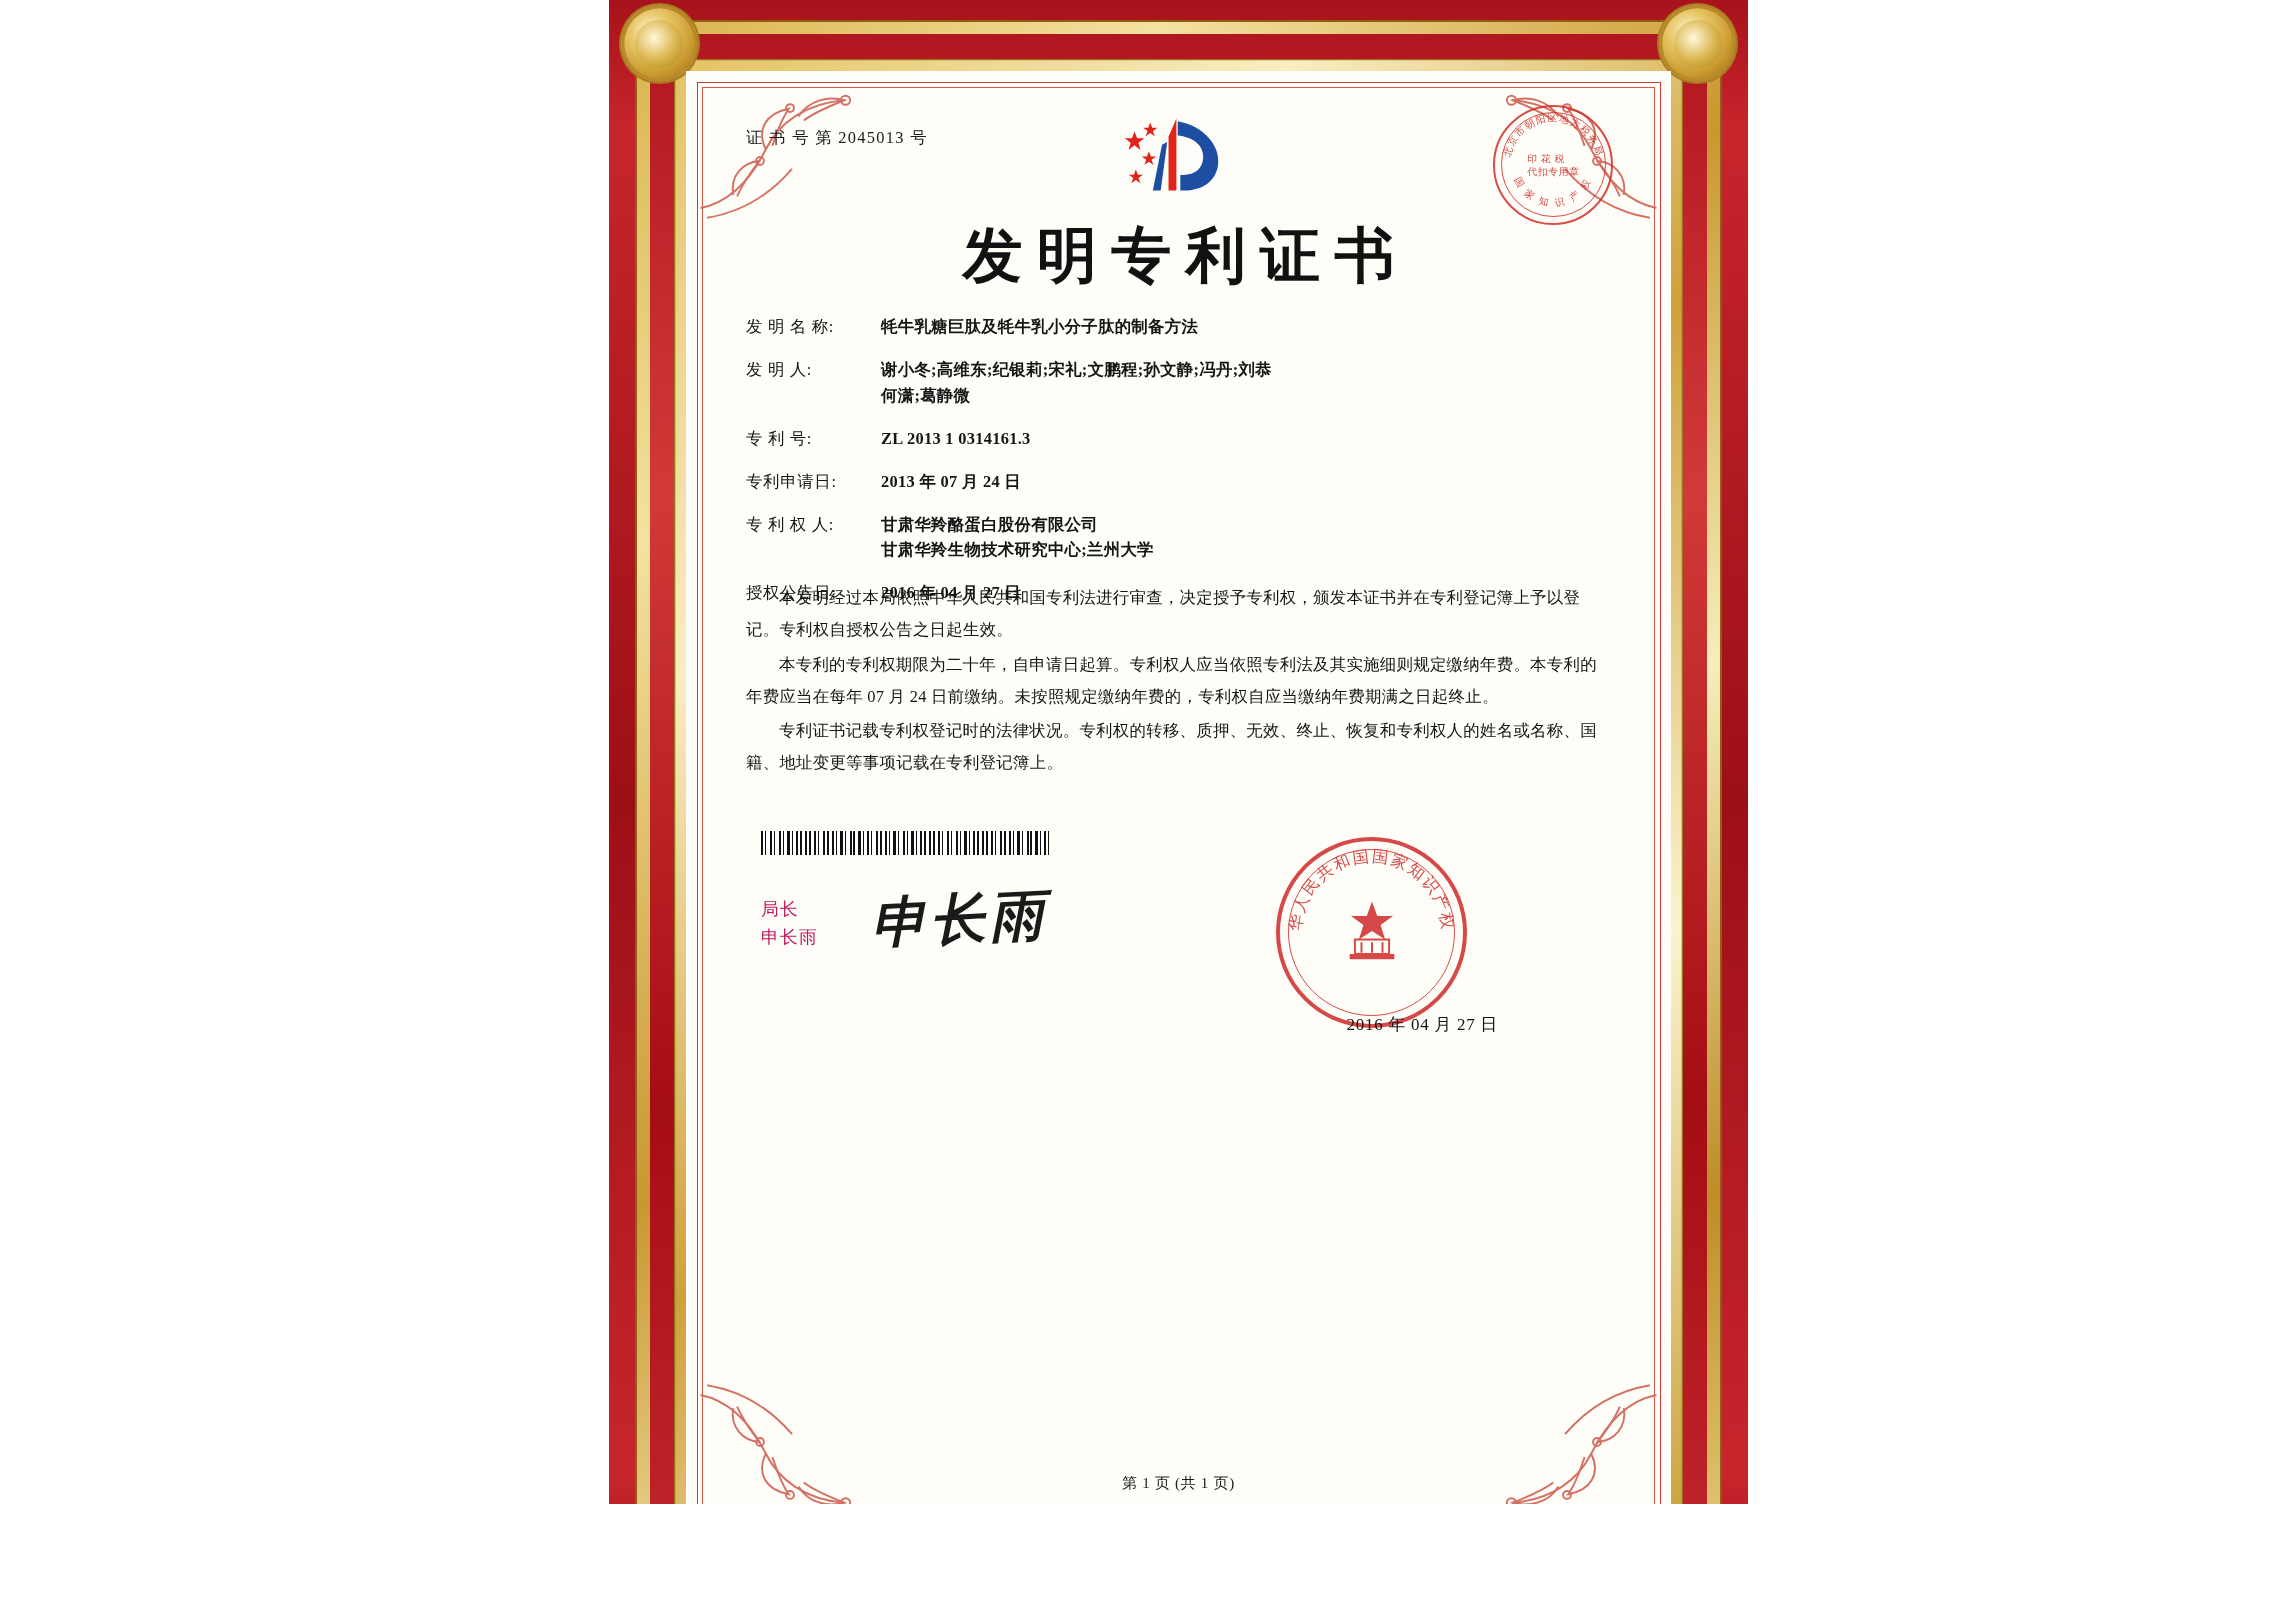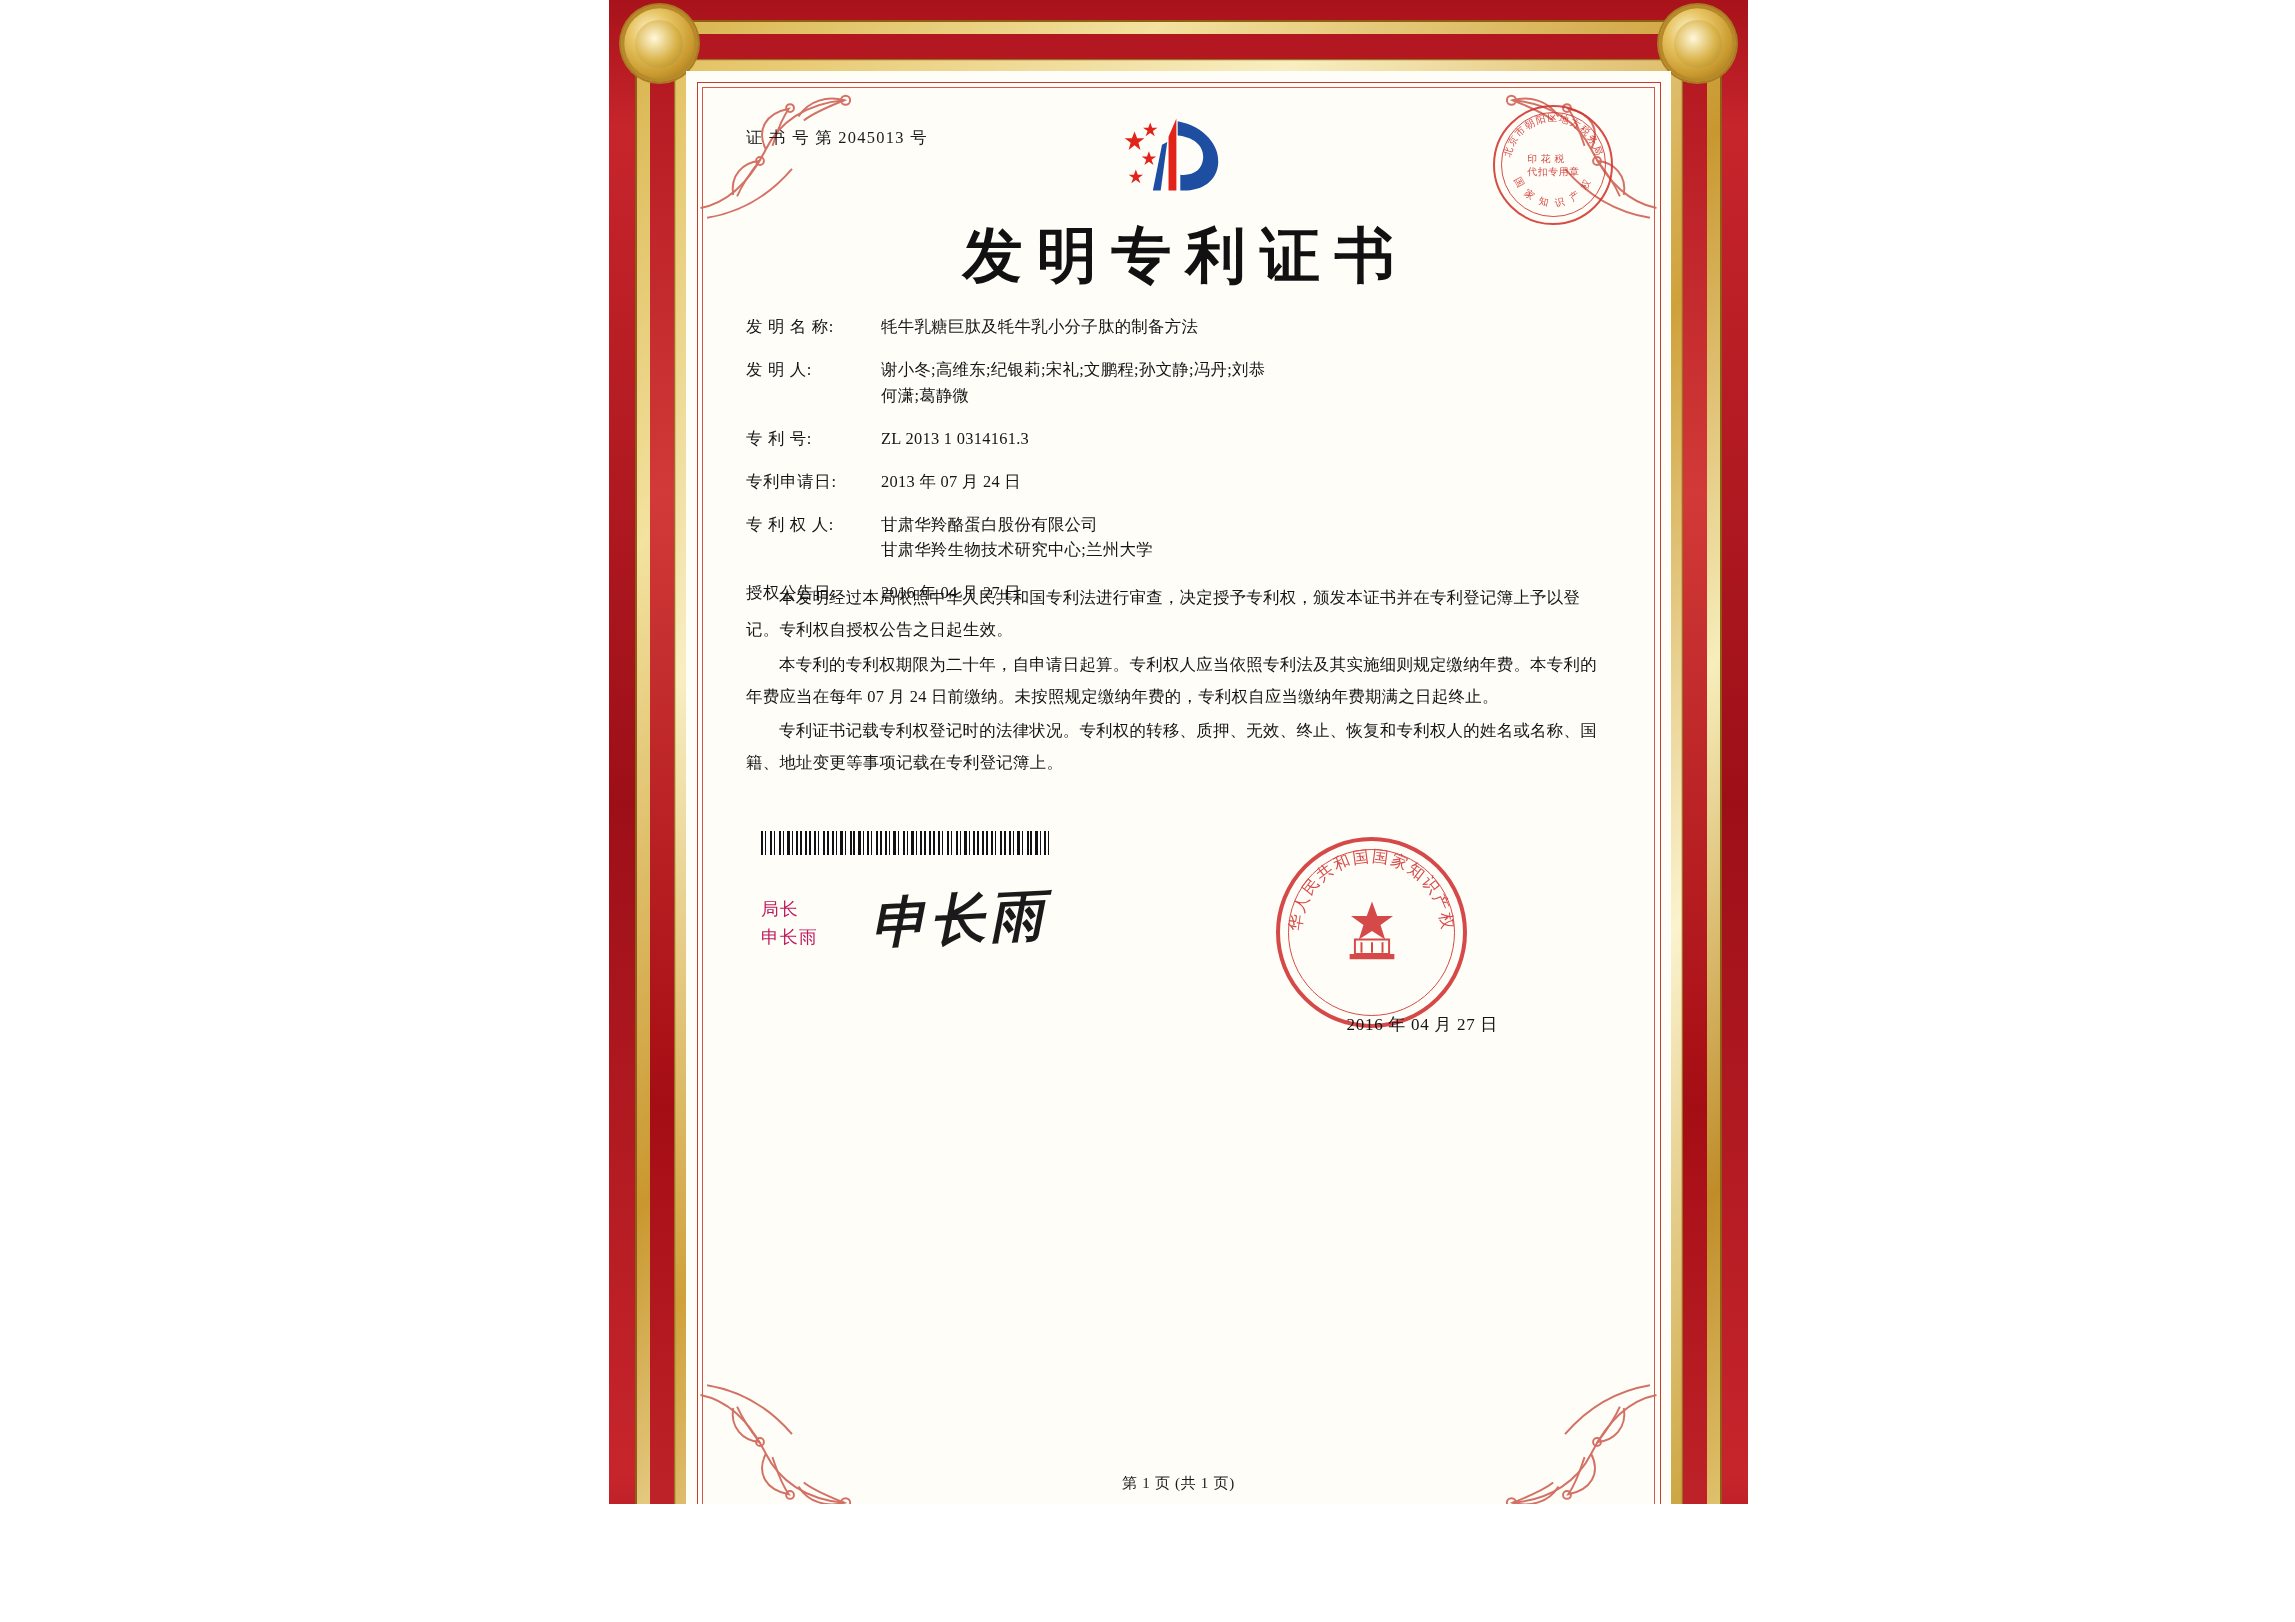--- a/index.html
+++ b/index.html
@@ -98,21 +98,21 @@
 
   .title{
     position:absolute;left:0;right:0;top:118px;text-align:center;
     font-size:60px;letter-spacing:14.4px;color:#111;font-weight:bold;
     font-family:"Liberation Serif",serif;text-indent:14.4px;
   }
 
   .fields{position:absolute;left:26px;right:26px;top:216px;}
   .row{display:flex;align-items:flex-start;margin-bottom:17.7px;font-size:16.4px;color:#151515;line-height:1.55;}
   .row .lbl{flex:0 0 135px;letter-spacing:0.7px;white-space:nowrap;}
-  .row .val{flex:1 1 auto;letter-spacing:0.3px;}
+  .row .val{flex:1 1 auto;letter-spacing:0.3px;font-weight:bold;}
   .row .val .cont{display:block;}
 
   .body-text{position:absolute;left:26px;right:26px;top:484px;font-size:16.4px;color:#141414;line-height:1.95;}
   .body-text p{margin:0 0 2.6px 0;text-indent:33px;letter-spacing:0.3px;}
 
   
   .barcode{position:absolute;left:41px;top:733px;width:288px;height:23.6px;
     background:repeating-linear-gradient(90deg,#111 0 2px,#fff 2px 3.9px,#111 3.9px 5.2px,#fff 5.2px 8.5px,#111 8.5px 11px,#fff 11px 13px,#111 13px 14.4px,#fff 14.4px 17.7px);
   }
 

